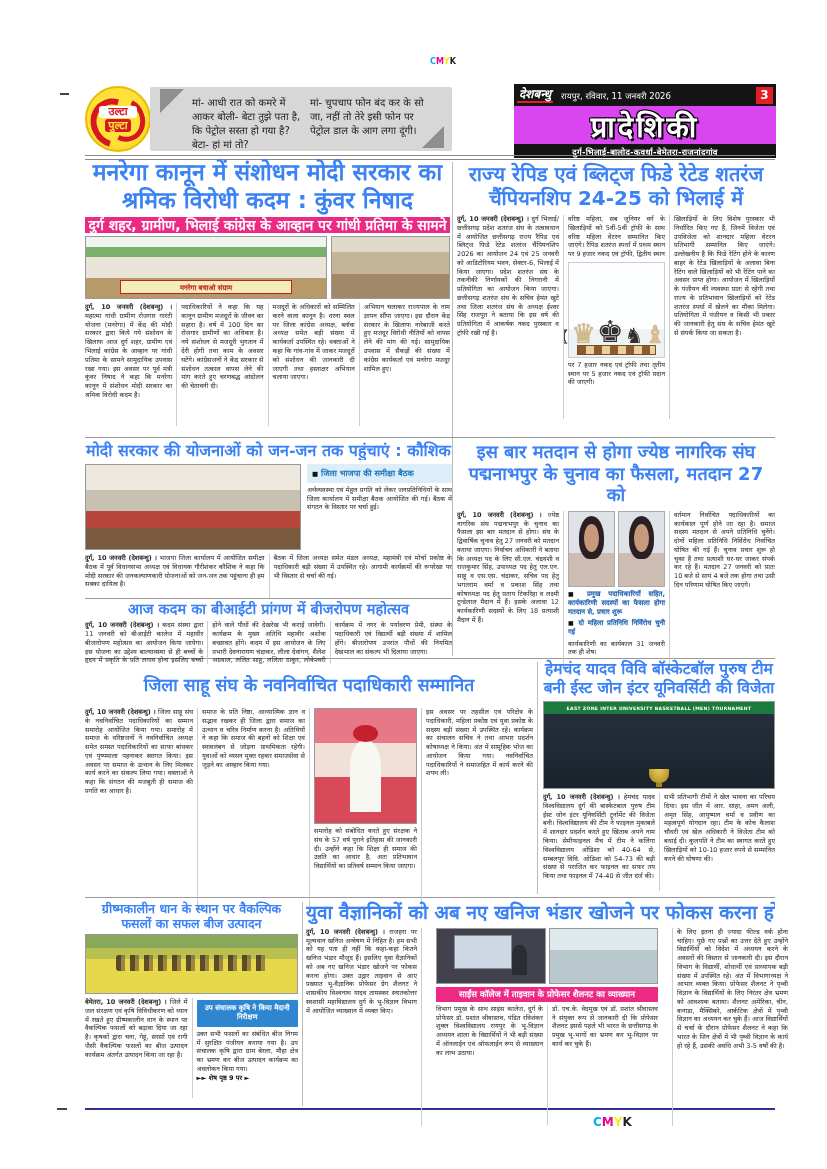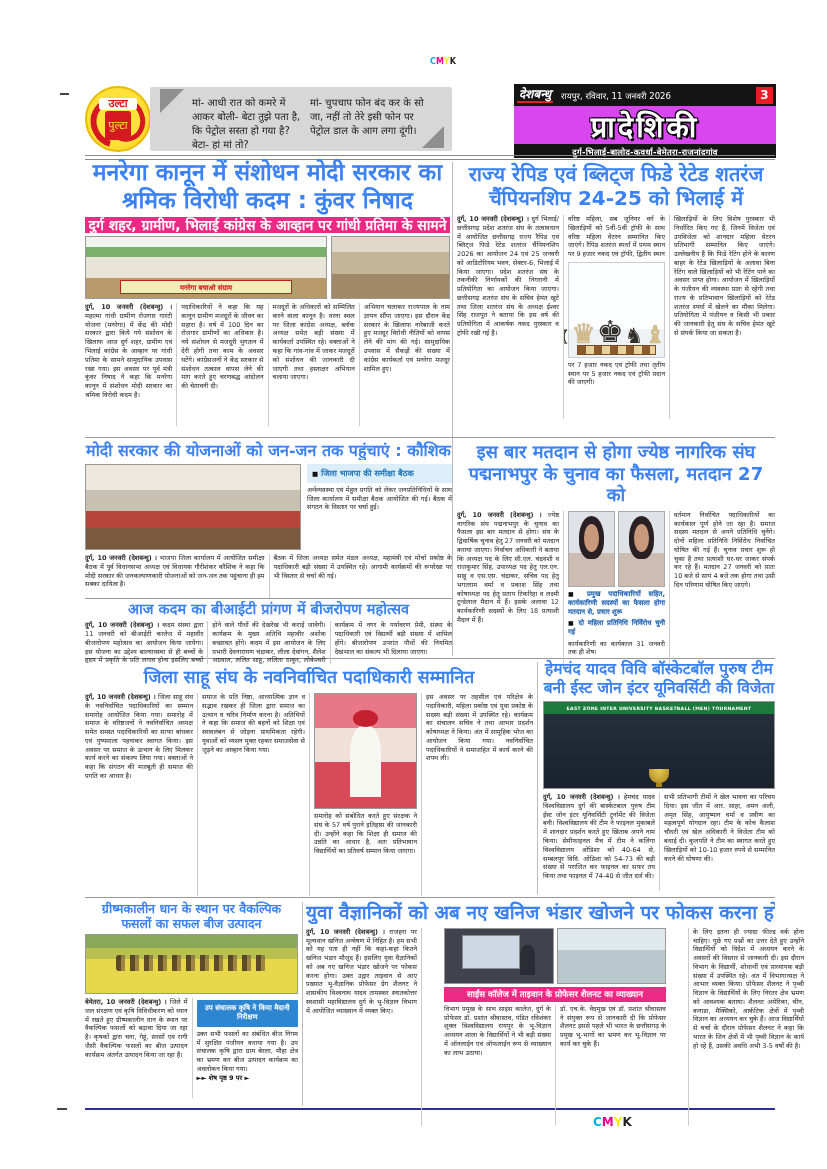--- a/index.html
+++ b/index.html
@@ -13,21 +13,21 @@
   .regdash{background:#444;}
   
   .ulta{left:85px;top:86px;width:62px;height:62px;border-radius:50%;
         background:radial-gradient(circle at 45% 45%,#ffe13a 60%,#f4c400);
         border:2px solid #e8bb00;display:flex;flex-direction:column;align-items:center;justify-content:center;gap:1px;}
   .ulta:before{content:"";position:absolute;left:4px;top:10px;width:34px;height:38px;border:6px solid transparent;
         border-left-color:#d61920;border-top-color:#d61920;border-radius:50%;transform:rotate(-30deg);}
   .ulta:after{content:"";position:absolute;right:4px;bottom:8px;width:30px;height:34px;border:5px solid transparent;
         border-right-color:#d61920;border-bottom-color:#d61920;border-radius:50%;transform:rotate(-20deg);}
   .ulta .t1{background:#fff;color:#d61920;font-weight:bold;font-size:11px;line-height:12px;padding:0 9px;border-radius:3px;z-index:2}
-  .ulta .t2{background:#d61920;color:#ffe13a;font-weight:normal;font-size:11px;line-height:13px;padding:8px 3px;border-radius:3px;z-index:2}
+  .ulta .t2{background:#d61920;color:#ffe13a;font-weight:bold;font-size:11px;line-height:13px;padding:0 3px;border-radius:3px;z-index:2}
   .jokebox{left:150px;top:87px;width:302px;height:64px;background:#d7d7d7;border-radius:2px;}
   .tri1{left:10px;top:2px;width:0;height:0;border-top:24px solid #8f8f8f;border-right:24px solid transparent;}
   .tri2{right:8px;bottom:3px;width:0;height:0;border-bottom:22px solid #8f8f8f;border-left:22px solid transparent;}
   .joke{font-size:10px;line-height:1.4;color:#222;}
   .j1{left:42px;top:9px;width:118px;}
   .j2{left:160px;top:9px;width:118px;}
   .mast{left:514px;top:84px;width:262px;}
   .mastbar1{display:flex;align-items:center;height:22px;background:#141414;padding:0 3px;}
   .paperlogo{color:#fff;font-weight:bold;font-style:italic;font-size:12px;border-bottom:2px solid #e31e24;line-height:14px;padding:0 2px;}
   .dateline{color:#fff;font-size:8.5px;margin-left:8px;}
@@ -228,21 +228,21 @@
   <article class="abs" style="left:85px;top:601px;width:367px;">
     <h1 class="hl" style="font-size:14.5px;margin:0;white-space:nowrap;overflow:hidden;">आज कदम का बीआईटी प्रांगण में बीजरोपण महोत्सव</h1>
     <div class="cols body-txt" style="margin-top:3px;height:43px;">
       <div><span class="dl">दुर्ग, 10 जनवरी (देशबन्धु) ।</span> <span>कदम संस्था द्वारा 11 जनवरी को बीआईटी कालेज में महावीर बीजारोपण महोत्सव का आयोजन किया जायेगा। इस योजना का उद्देश्य बाल्यावस्था से ही बच्चों के हृदय में प्रकृति के प्रति लगाव होना इसलिए बच्चों से बीजारोपण कराकर उनमें</span></div>
       <div>होने वाले पौधों की देखरेख भी कराई जावेगी। कार्यक्रम के मुख्य अतिथि महावीर अशोक बच्छावत होंगे। कदम में इस आयोजन के लिए प्रभारी देवनारायण चंद्राकर, लीला देवांगन, शैलेश अग्रवाल, ललित साहू, ललिता ठाकुर, लोकेश्वरी ठाकुर भी शामिल है।</div>
       <div>कार्यक्रम में नगर के पर्यावरण प्रेमी, संस्था के पदाधिकारी एवं विद्यार्थी बड़ी संख्या में शामिल होंगे। बीजारोपण उपरांत पौधों की नियमित देखभाल का संकल्प भी दिलाया जाएगा।</div>
     </div>
   </article>
 
   <article class="abs" style="left:85px;top:663px;width:448px;">
-    <h1 class="hl" style="font-size:17.5px;margin:4px;">जिला साहू संघ के नवनिर्वाचित पदाधिकारी सम्मानित</h1>
+    <h1 class="hl" style="font-size:17.5px;margin:12px;">जिला साहू संघ के नवनिर्वाचित पदाधिकारी सम्मानित</h1>
     <div class="cols body-txt" style="margin-top:5px;height:203px;">
       <div><span class="dl">दुर्ग, 10 जनवरी (देशबन्धु) ।</span> <span>जिला साहू संघ के नवनिर्वाचित पदाधिकारियों का सम्मान समारोह आयोजित किया गया। समारोह में समाज के वरिष्ठजनों ने नवनिर्वाचित अध्यक्ष समेत समस्त पदाधिकारियों का साफा बांधकर एवं पुष्पमाला पहनाकर स्वागत किया। इस अवसर पर समाज के उत्थान के लिए मिलकर कार्य करने का संकल्प लिया गया। वक्ताओं ने कहा कि संगठन की मजबूती ही समाज की प्रगति का आधार है।</span></div>
       <div>समाज के प्रति निष्ठा, आध्यात्मिक ज्ञान व सद्भाव रखकर ही जिला द्वारा समाज का उत्थान व चरित्र निर्माण करना है। अतिथियों ने कहा कि समाज की बहनों को शिक्षा एवं स्वावलंबन से जोड़ना प्राथमिकता रहेगी। युवाओं को व्यसन मुक्त रहकर समाजसेवा से जुड़ने का आव्हान किया गया।</div>
       <div>
         <div class="ph ph-sahu" style="height:114px;margin-bottom:3px;"></div>
         <span>समारोह को संबोधित करते हुए संरक्षक ने संघ के 57 वर्ष पुराने इतिहास की जानकारी दी। उन्होंने कहा कि शिक्षा ही समाज की उन्नति का आधार है, अतः प्रतिभावान विद्यार्थियों का प्रतिवर्ष सम्मान किया जाएगा।</span>
       </div>
       <div>इस अवसर पर तहसील एवं परिक्षेत्र के पदाधिकारी, महिला प्रकोष्ठ एवं युवा प्रकोष्ठ के सदस्य बड़ी संख्या में उपस्थित रहे। कार्यक्रम का संचालन सचिव ने तथा आभार प्रदर्शन कोषाध्यक्ष ने किया। अंत में सामूहिक भोज का आयोजन किया गया। नवनिर्वाचित पदाधिकारियों ने समाजहित में कार्य करने की शपथ ली।</div>
     </div>
   </article>
@@ -269,21 +269,21 @@
       <div>
         <div class="bluebox">उप संचालक कृषि ने किया मैदानी निरीक्षण</div>
         <span>उक्त सभी फसलों का संबंधित बीज निगम में सुरक्षित पंजीयन कराया गया है। उप संचालक कृषि द्वारा ग्राम बेरला, मौहा क्षेत्र का भ्रमण कर बीज उत्पादन कार्यक्रम का अवलोकन किया गया।</span>
         <div class="morelink">►► शेष पृष्ठ 9 पर ►</div>
       </div>
     </div>
   </article>
 
   <article class="abs" style="left:306px;top:901px;width:469px;">
     <h1 class="hl" style="font-size:19px;margin:0;white-space:nowrap;overflow:hidden;">युवा वैज्ञानिकों को अब नए खनिज भंडार खोजने पर फोकस करना होगा : ग्रेग शैलनट</h1>
-    <div style="display:grid;grid-template-columns:116px 222px 116px;gap:22px;margin-top:4px;">
+    <div style="display:grid;grid-template-columns:116px 222px 116px;gap:14px;margin-top:4px;">
       <div class="body-txt" style="height:198px;border-right:1px solid #ccc;padding-right:4px;">
         <span class="dl">दुर्ग, 10 जनवरी (देशबन्धु) ।</span>
         <span>राजहरा पर मूल्यवान खनिज अन्वेषण में निहित है। हम सभी को यह पता ही नहीं कि कहां-कहां कितने खनिज भंडार मौजूद हैं। इसलिए युवा वैज्ञानिकों को अब नए खनिज भंडार खोजने पर फोकस करना होगा। उक्त उद्गार ताइवान से आए प्रख्यात भू-वैज्ञानिक प्रोफेसर ग्रेग शैलनट ने शासकीय विश्वनाथ यादव तामस्कर स्नातकोत्तर स्वशासी महाविद्यालय दुर्ग के भू-विज्ञान विभाग में आयोजित व्याख्यान में व्यक्त किए।</span>
       </div>
       <div>
         <div style="display:flex;gap:3px;">
           <div class="ph ph-screen speck-lite" style="flex:1;height:54px;"></div>
           <div class="ph ph-class speck" style="flex:1;height:54px;"></div>
         </div>
         <div class="pinkband" style="margin-top:3px;height:15px;line-height:15px;font-size:8.5px;">साईंस कॉलेज में ताइवान के प्रोफेसर शैलनट का व्याख्यान</div>

